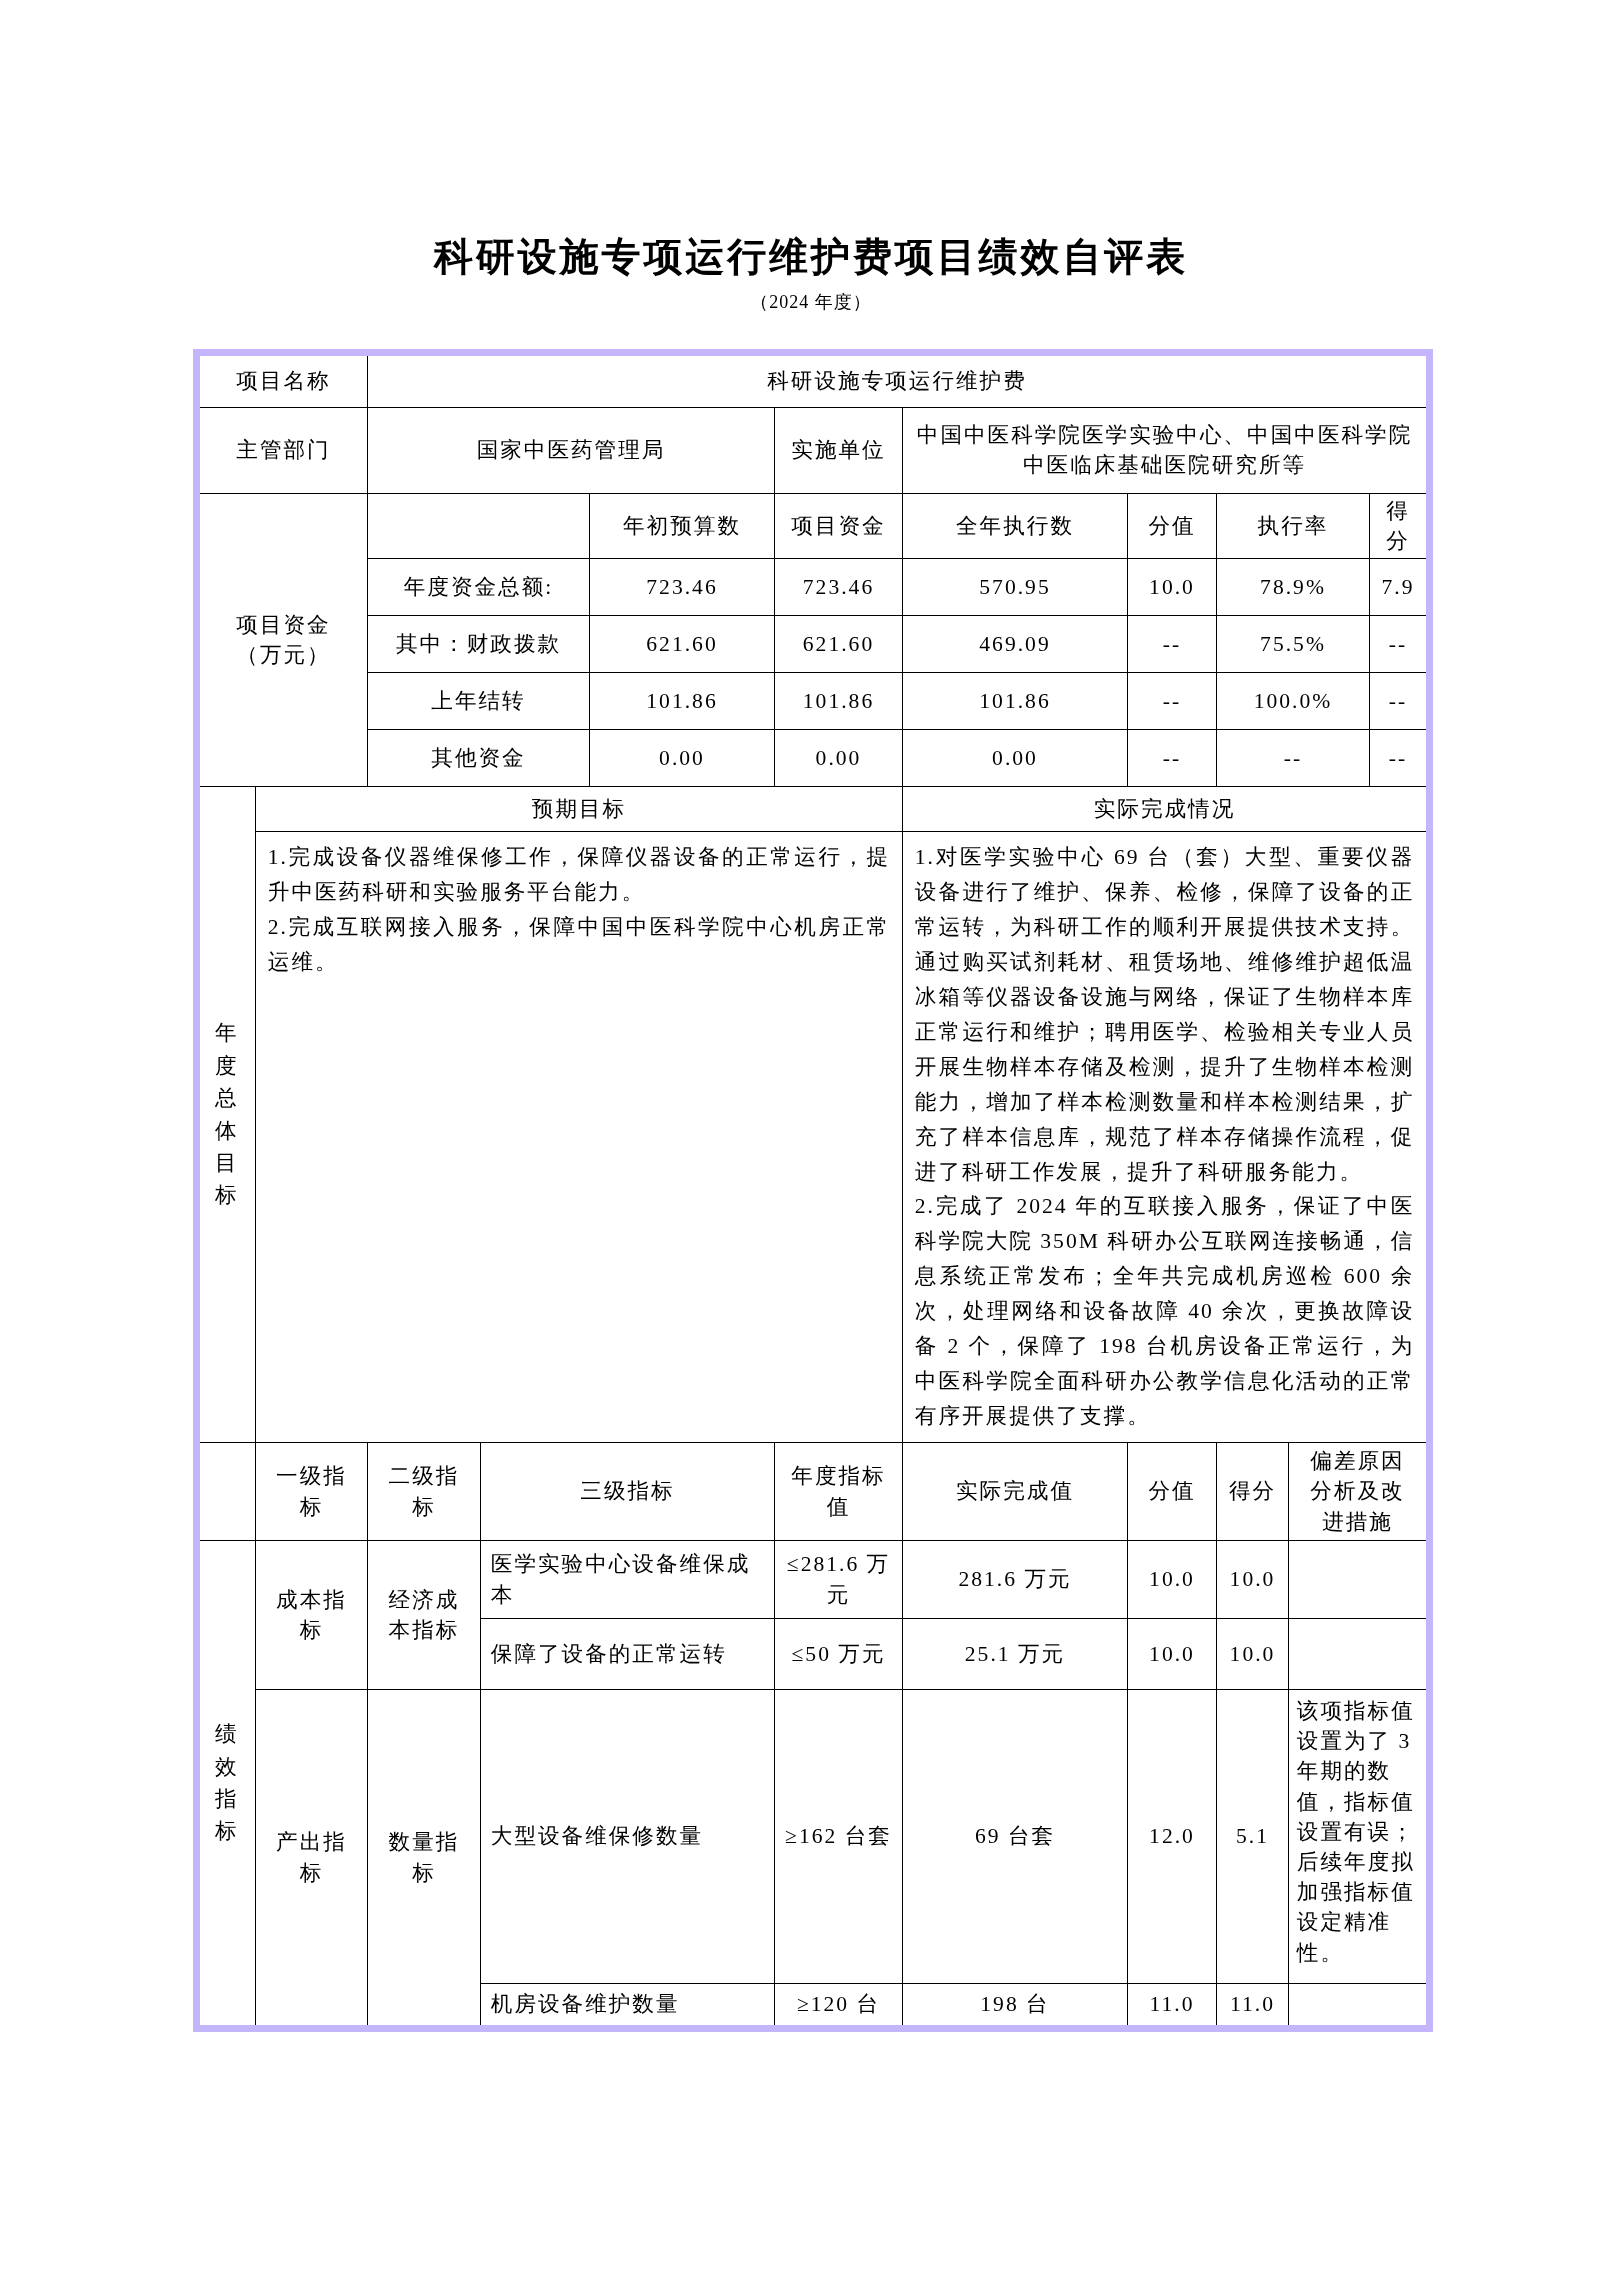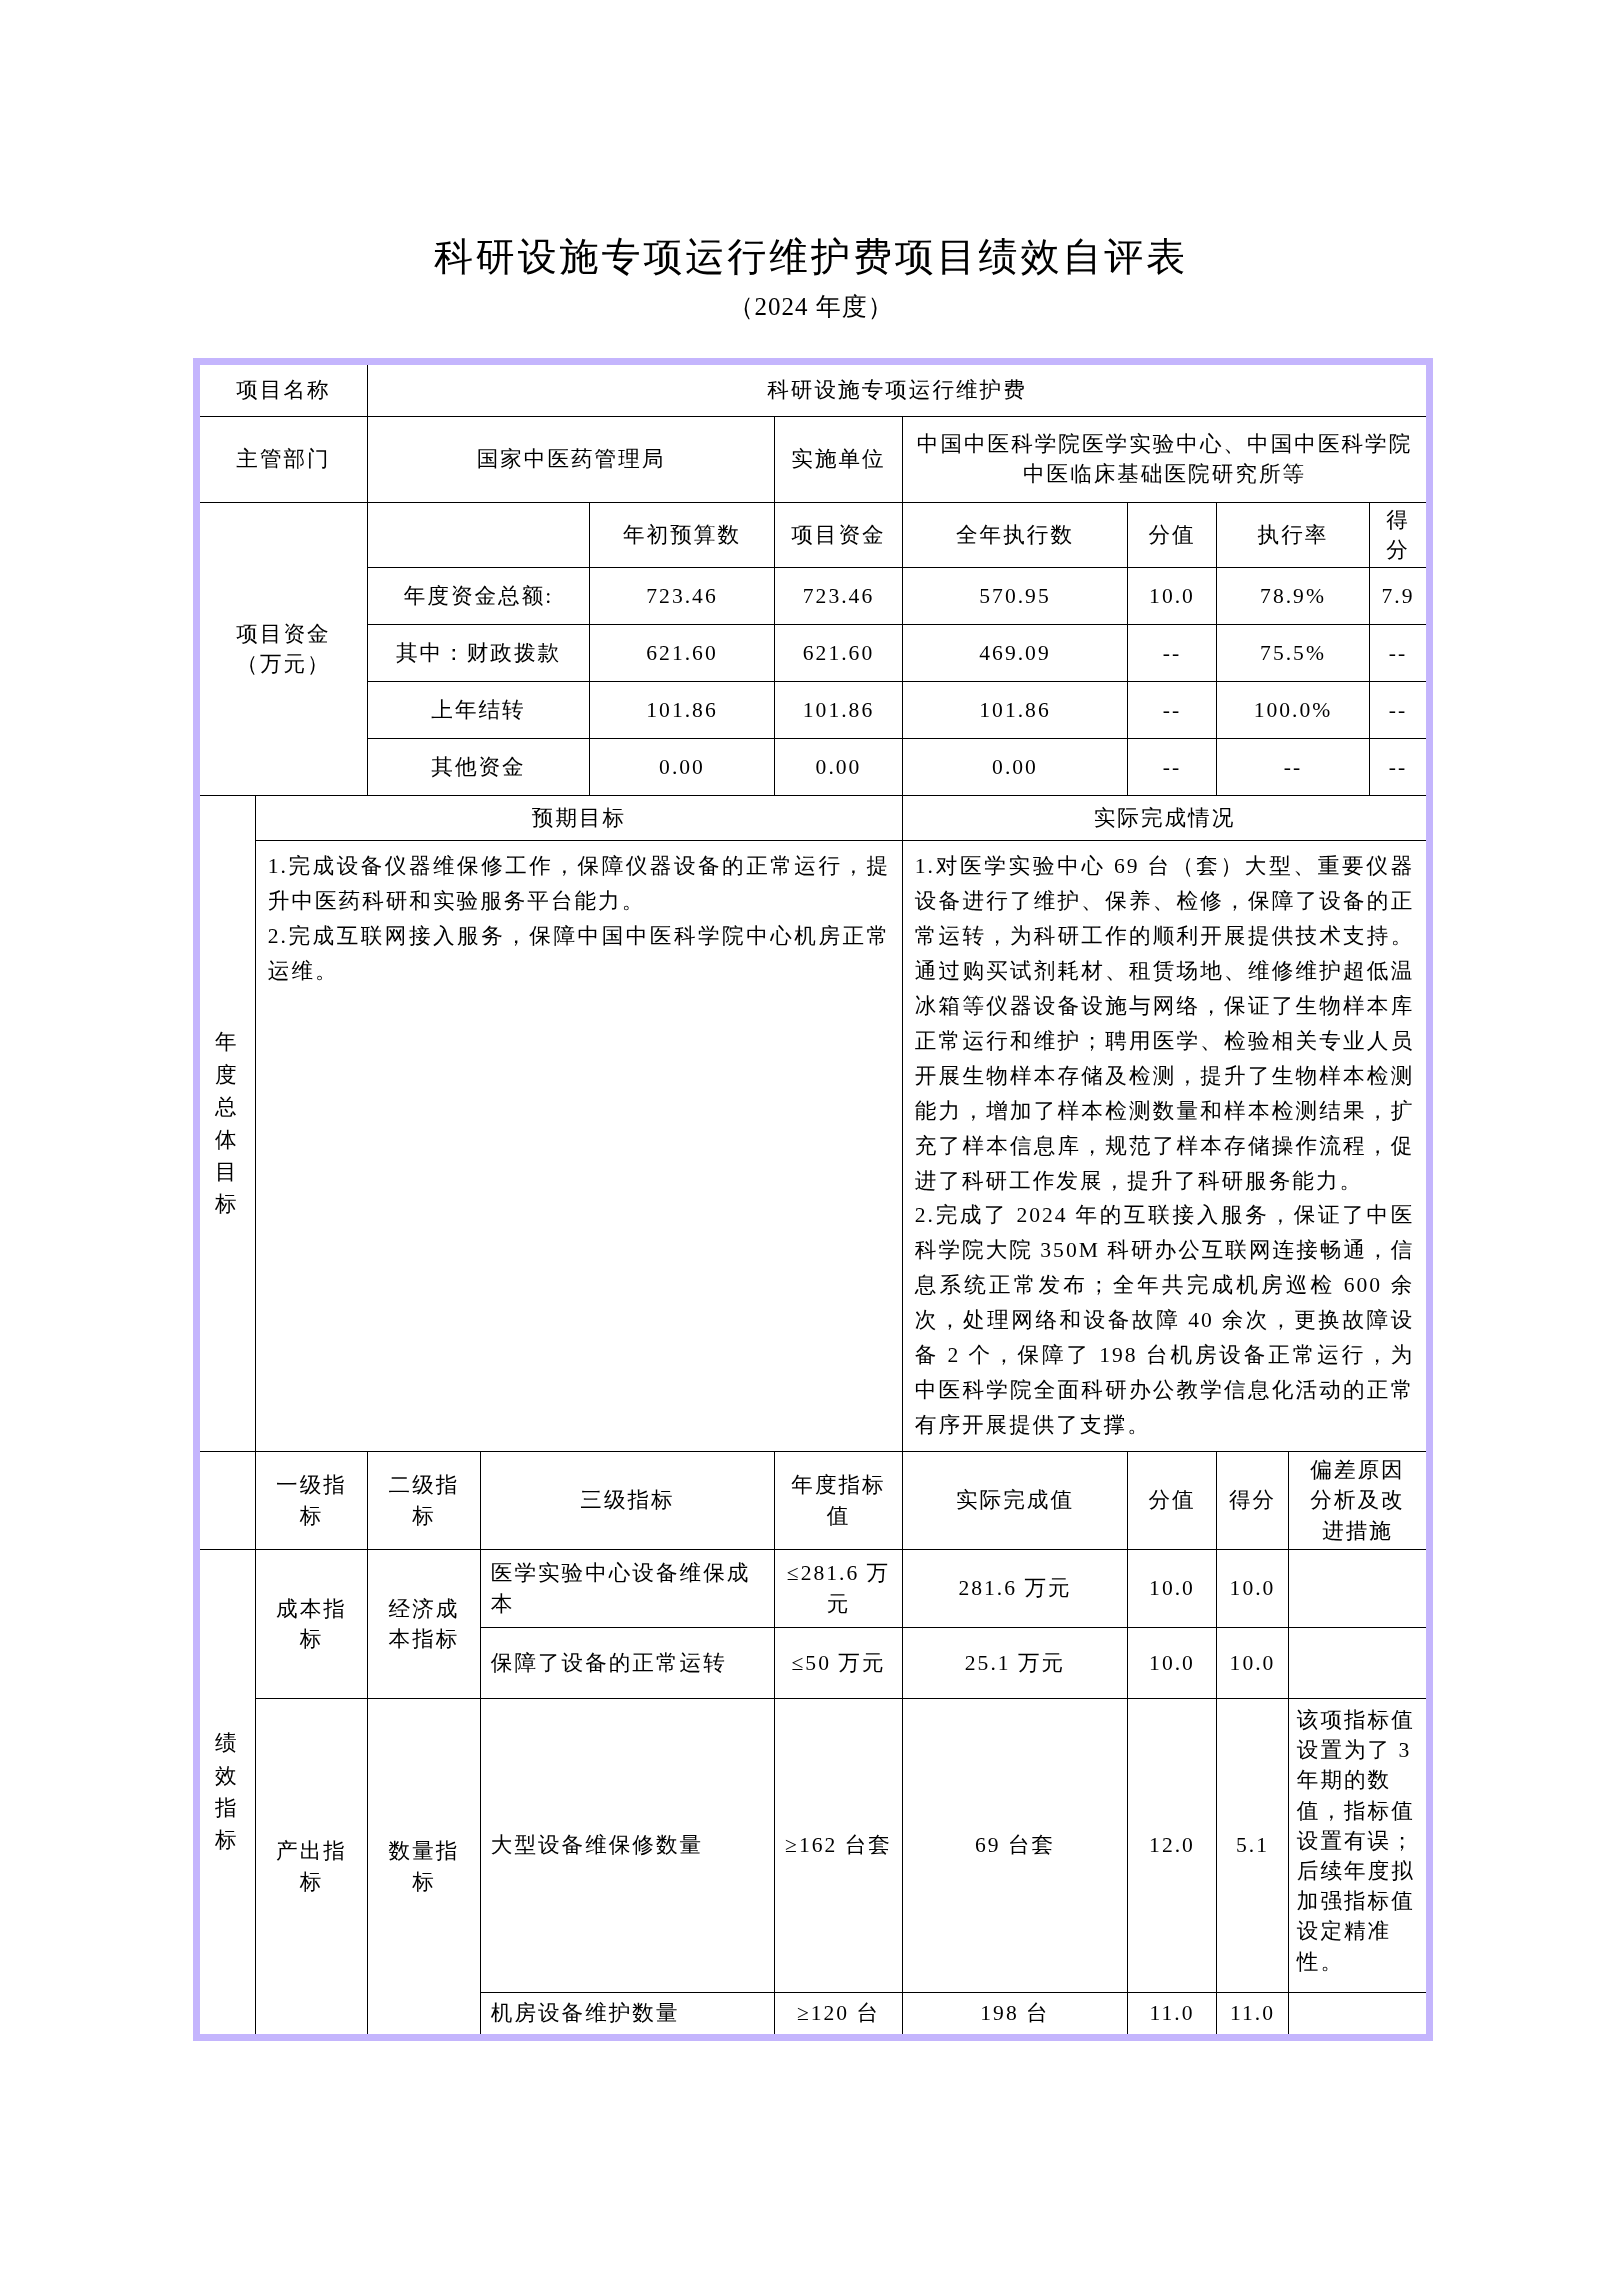--- a/index.html
+++ b/index.html
@@ -10,27 +10,27 @@
     margin: 0 auto;
     background: #ffffff;
     font-family: "Liberation Serif", "DejaVu Serif", serif;
     color: #000;
     box-sizing: border-box;
     padding-top: 233px;
   }
   .doc-title {
     text-align: center;
     font-size: 39px;
-    font-weight: normal;
+    font-weight: bold;
     letter-spacing: 2.9px;
     line-height: 1.25;
   }
   .doc-subtitle {
     text-align: center;
-    font-size: 25px;
+    font-size: 18px;
     letter-spacing: 1px;
     margin-top: 7.8px;
   }
   table.main {
     border-collapse: collapse;
     table-layout: fixed;
     width: 1233px;
     margin-left: 193px;
     margin-top: 35px;
     border: 7px solid #c4b5fd;

